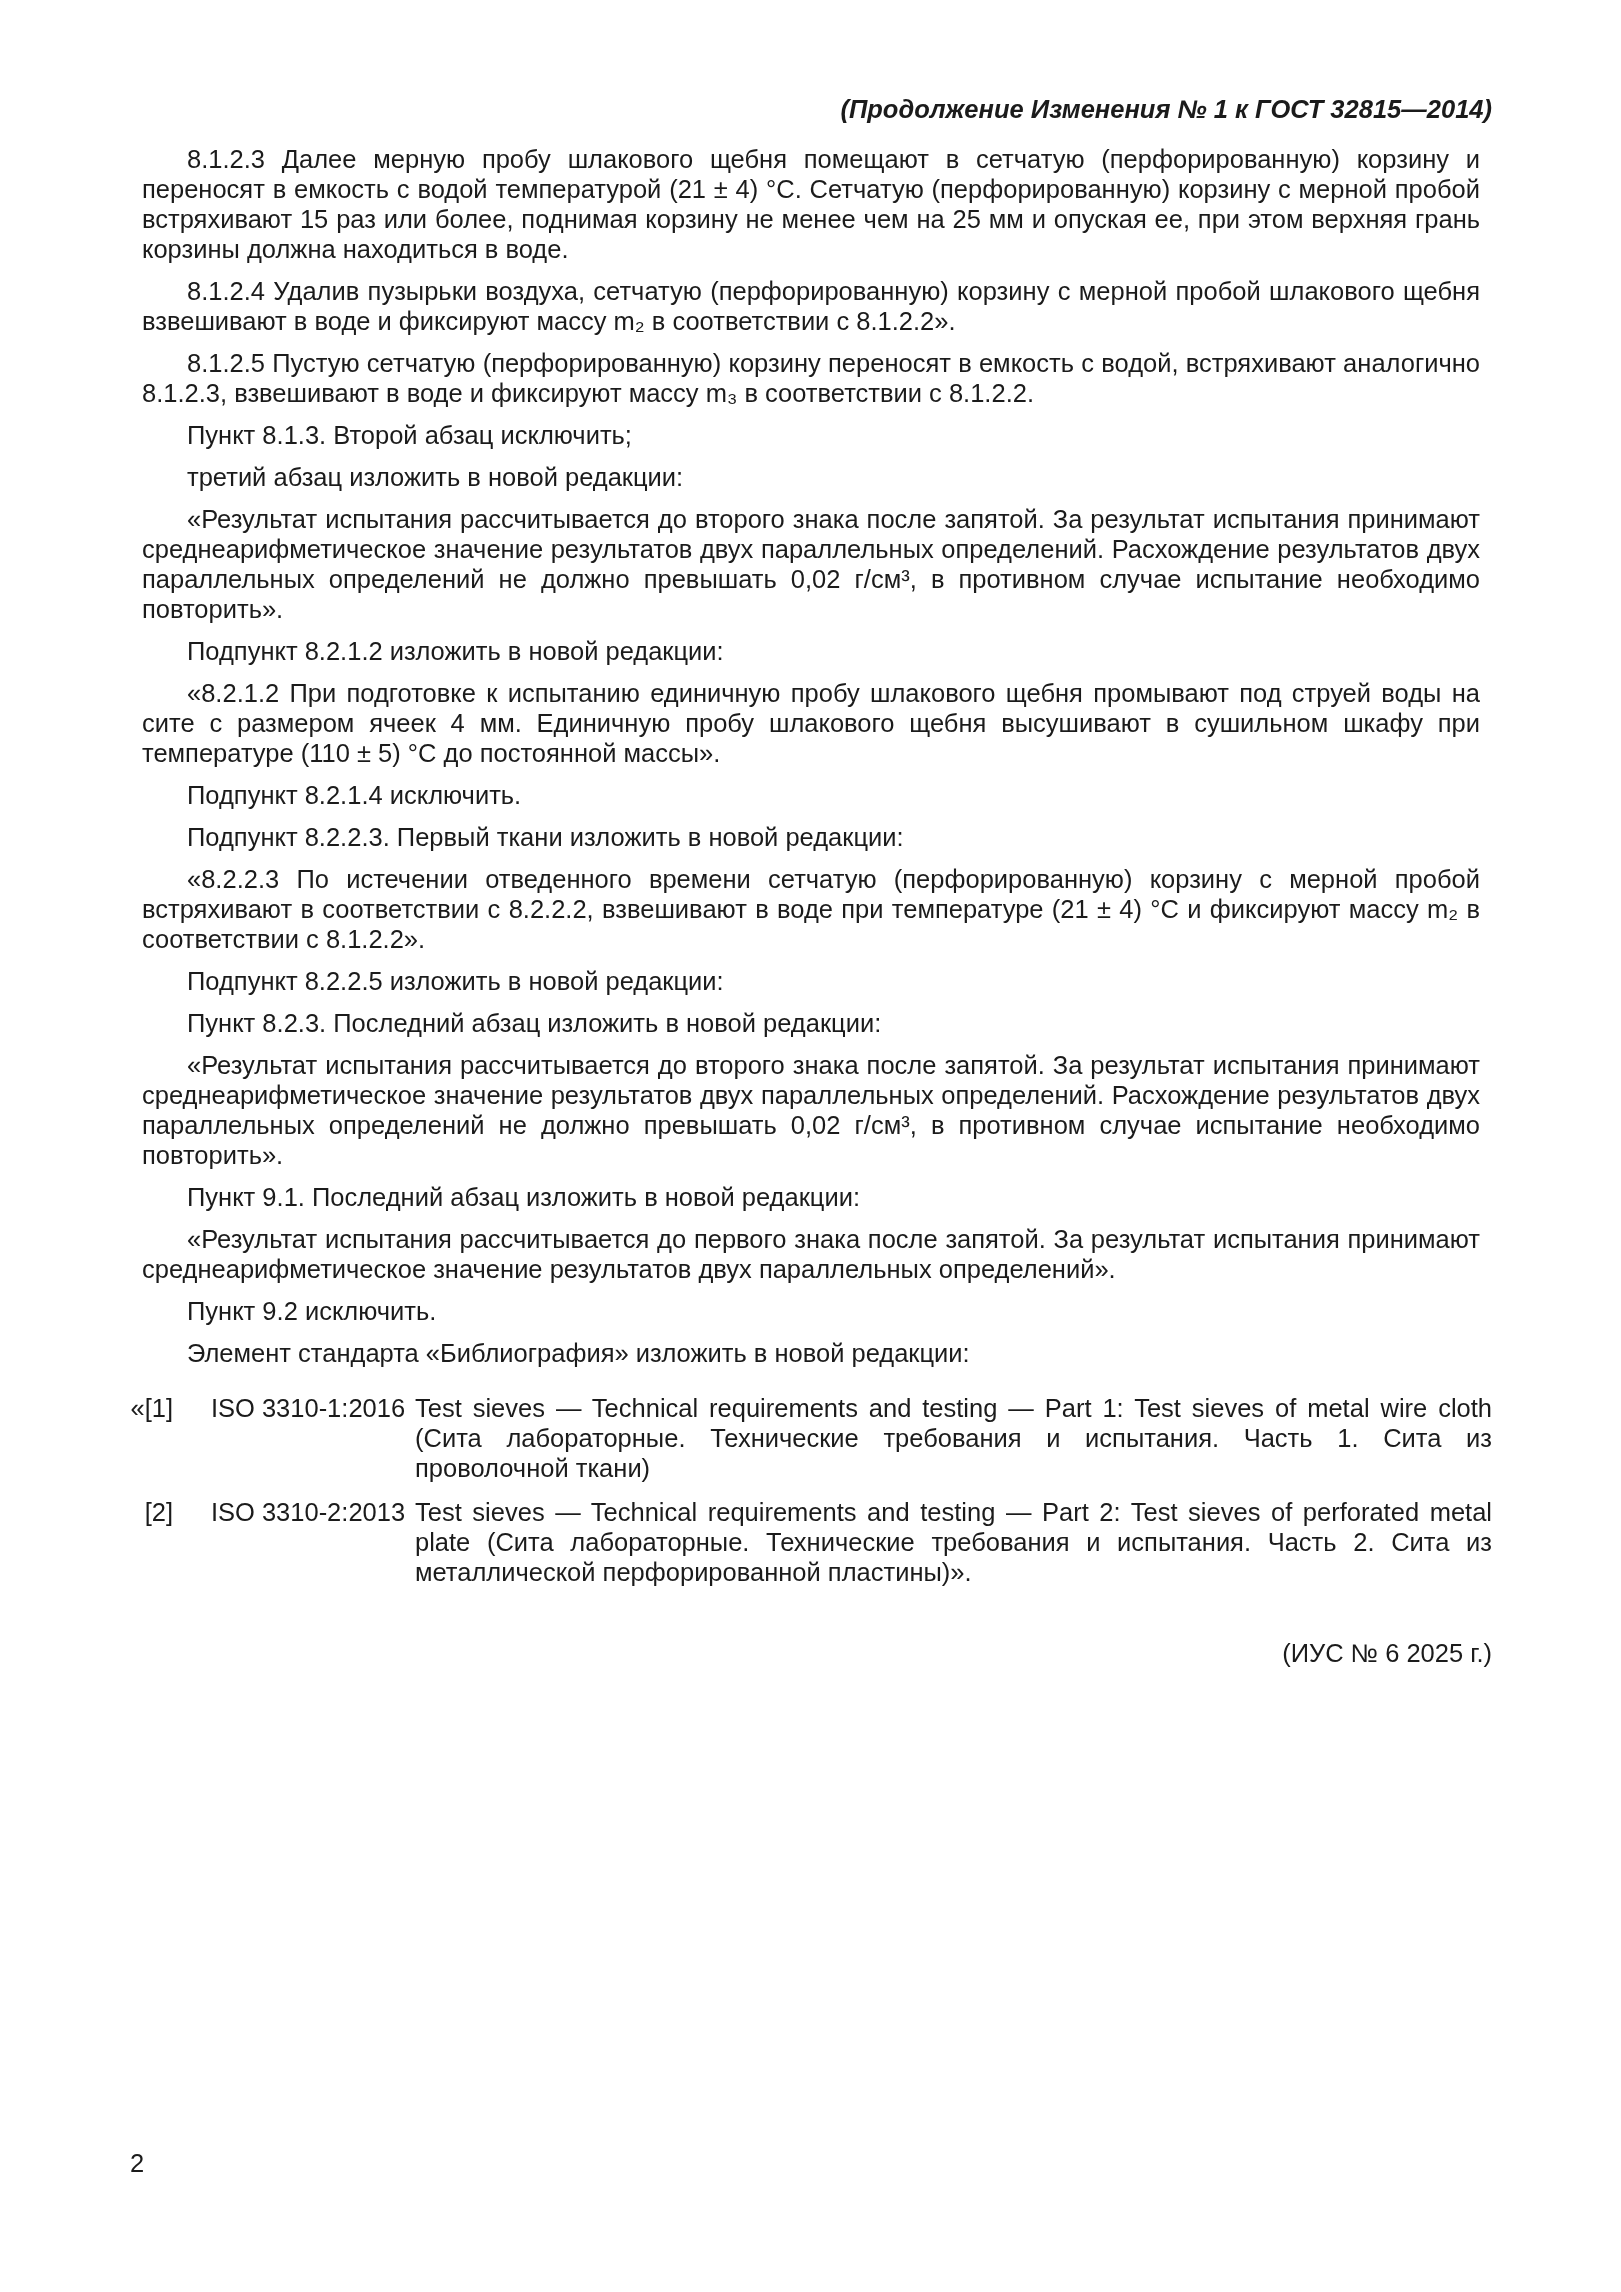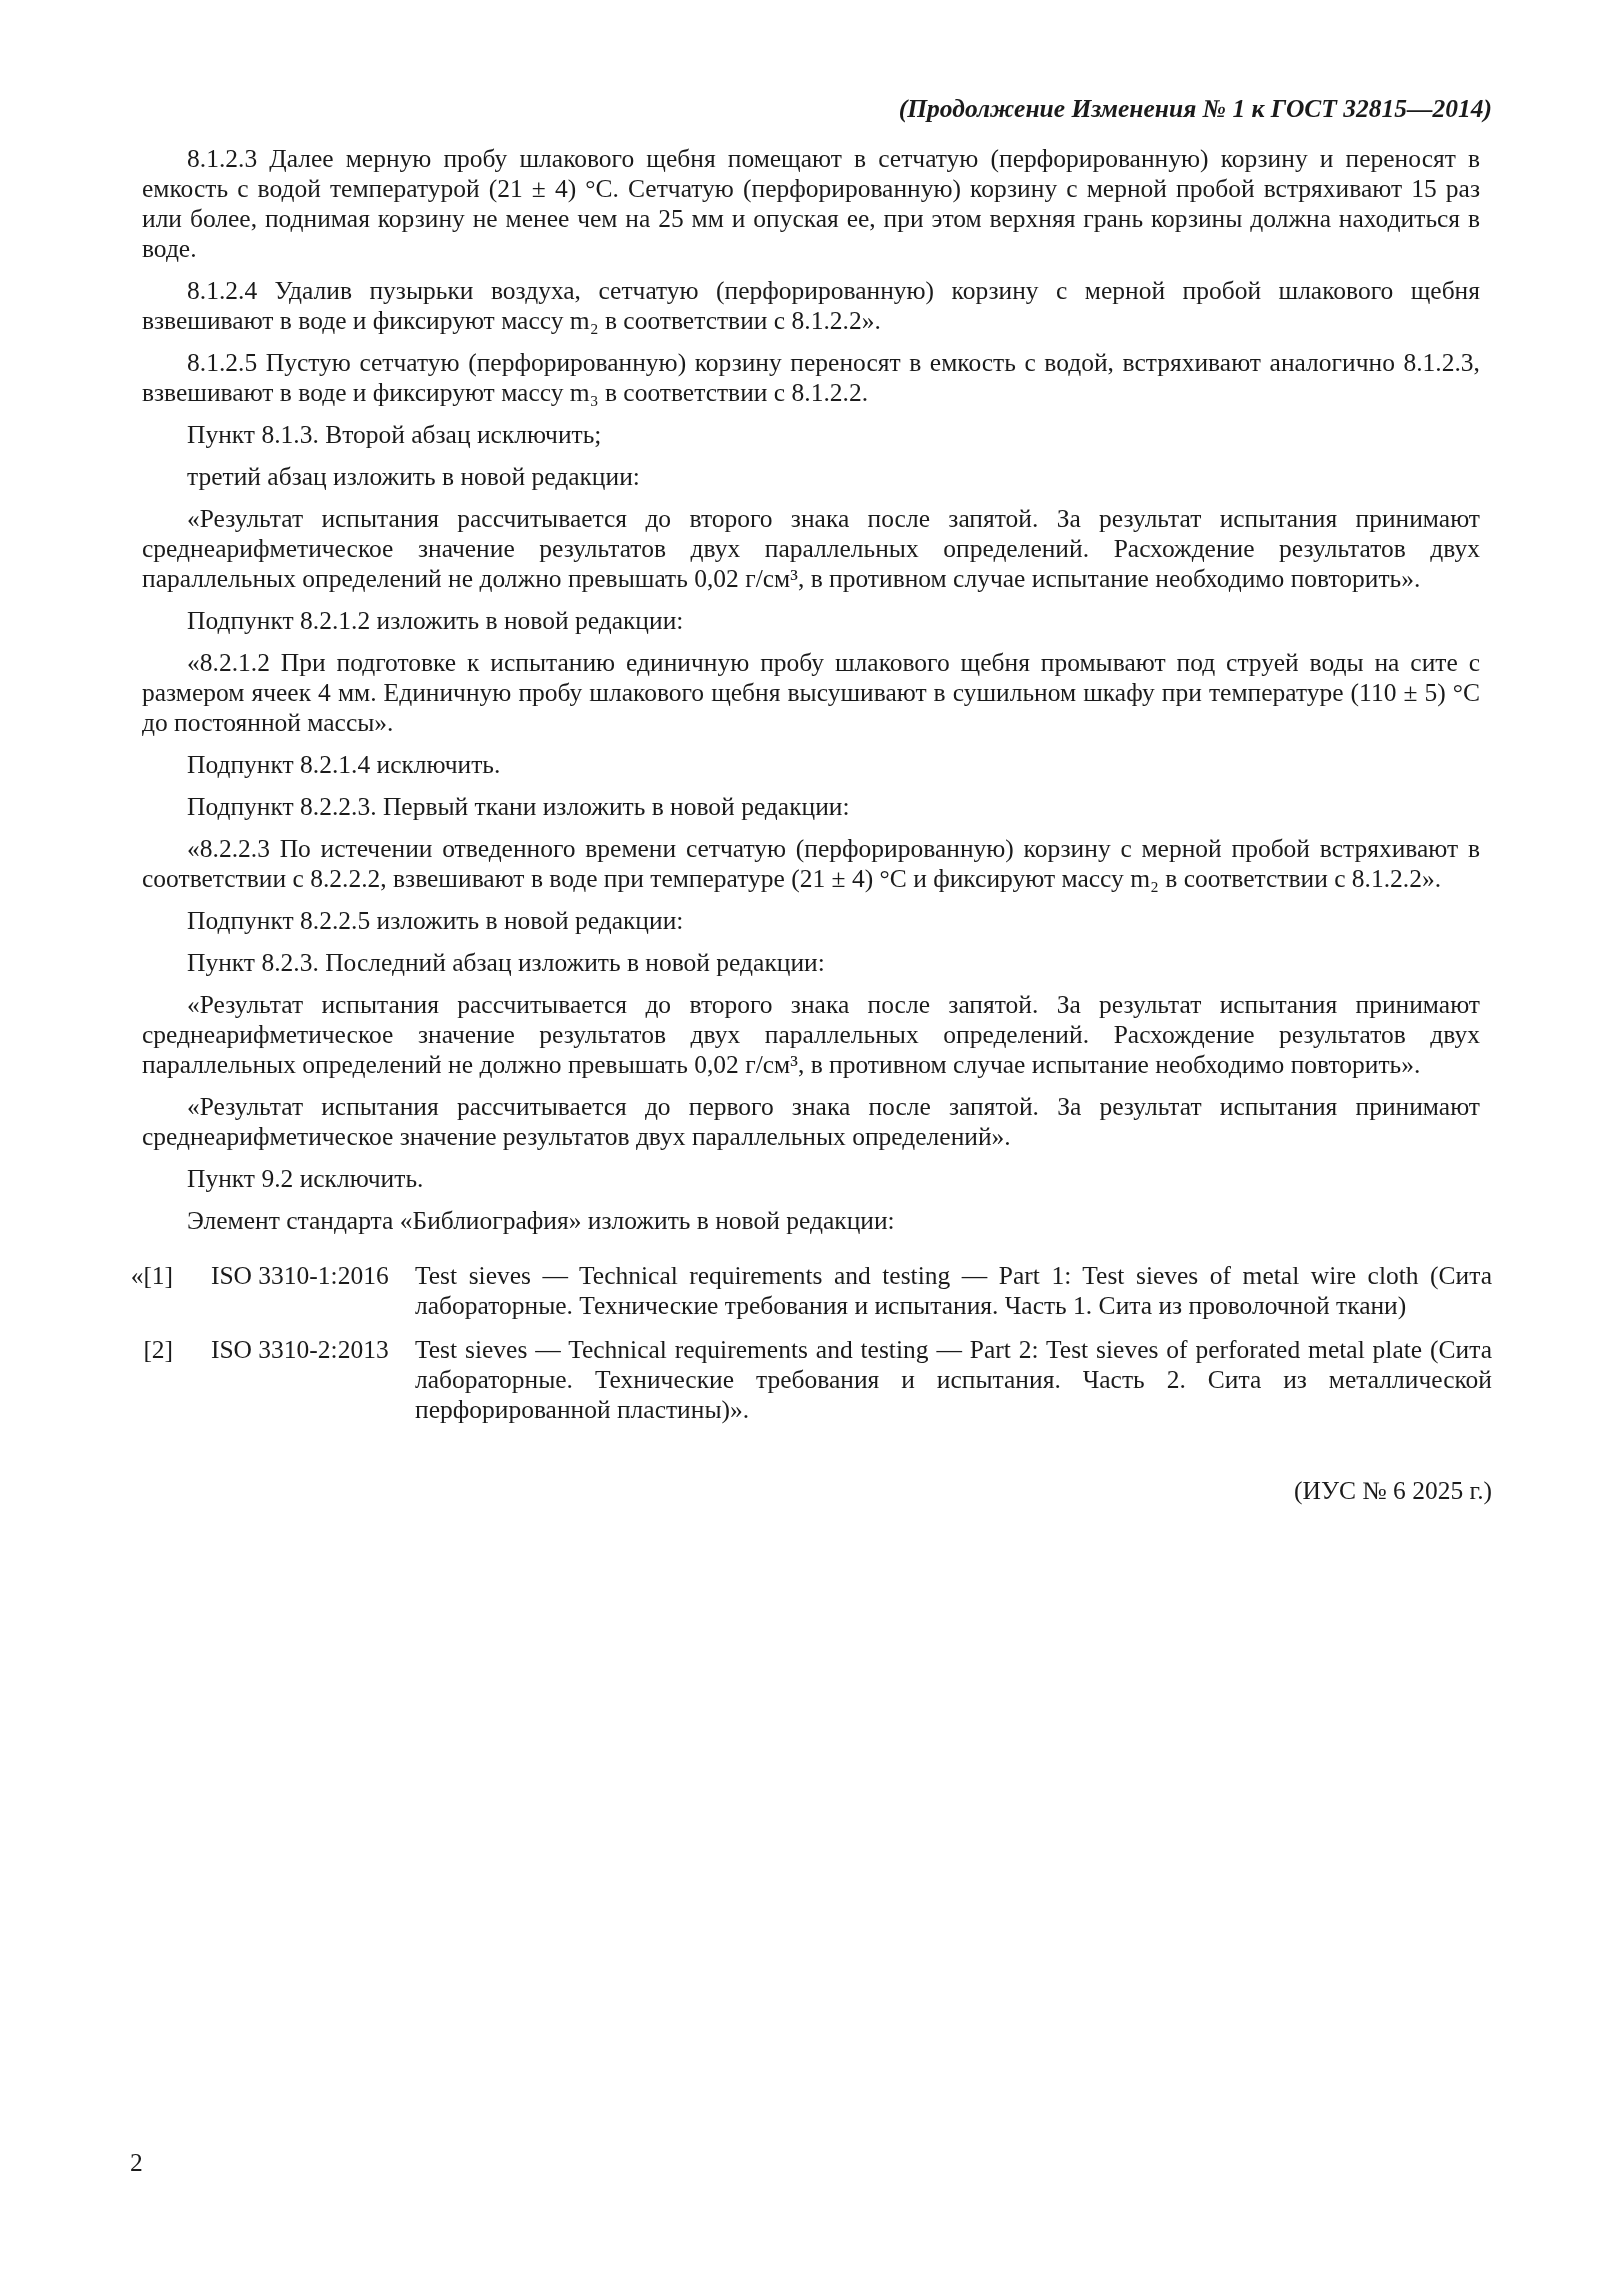--- a/index.html
+++ b/index.html
@@ -6,21 +6,21 @@
     margin: 0;
     padding: 0;
     background: #e8e8e8;
   }
   .page {
     position: relative;
     width: 1621px;
     height: 2293px;
     margin: 0 auto;
     background: #ffffff;
-    font-family: Liberation Serif, serif;
+    font-family: Liberation Sans, sans-serif;
     font-size: 25.5px;
     line-height: 30px;
     color: #1b1b1b;
     overflow: hidden;
   }
   .content {
     position: absolute;
     left: 130px;
     top: 94px;
     width: 1362px;
@@ -92,20 +92,21 @@
       <p>третий абзац изложить в новой редакции:</p>
       <p>«Результат испытания рассчитывается до второго знака после запятой. За результат испытания принимают среднеарифметическое значение результатов двух параллельных определений. Расхождение результатов двух параллельных определений не должно превышать 0,02 г/см³, в противном случае испытание необходимо повторить».</p>
       <p>Подпункт 8.2.1.2 изложить в новой редакции:</p>
       <p>«8.2.1.2  При подготовке к испытанию единичную пробу шлакового щебня промывают под струей воды на сите с размером ячеек 4 мм. Единичную пробу шлакового щебня высушивают в сушильном шкафу при температуре (110 ± 5) °С до постоянной массы».</p>
       <p>Подпункт 8.2.1.4 исключить.</p>
       <p>Подпункт 8.2.2.3. Первый ткани изложить в новой редакции:</p>
       <p>«8.2.2.3  По истечении отведенного времени сетчатую (перфорированную) корзину с мерной пробой встряхивают в соответствии с 8.2.2.2, взвешивают в воде при температуре (21 ± 4) °С и фиксируют массу m₂ в соответствии с 8.1.2.2».</p>
       <p>Подпункт 8.2.2.5 изложить в новой редакции:</p>
       <p>Пункт 8.2.3. Последний абзац изложить в новой редакции:</p>
       <p>«Результат испытания рассчитывается до второго знака после запятой. За результат испытания принимают среднеарифметическое значение результатов двух параллельных определений. Расхождение результатов двух параллельных определений не должно превышать 0,02 г/см³, в противном случае испытание необходимо повторить».</p>
+      <p>Пункт 9.1. Последний абзац изложить в новой редакции:</p>
       <p>«Результат испытания рассчитывается до первого знака после запятой. За результат испытания принимают среднеарифметическое значение результатов двух параллельных определений».</p>
       <p>Пункт 9.2 исключить.</p>
       <p>Элемент стандарта «Библиография» изложить в новой редакции:</p>
     </div>
 
     <div class="bibliography">
       <div class="bib-row">
         <span class="bib-ref">«[1]</span>
         <span class="bib-code">ISO 3310-1:2016</span>
         <span class="bib-text">Test sieves — Technical requirements and testing — Part 1: Test sieves of metal wire cloth (Сита лабораторные. Технические требования и испытания. Часть 1. Сита из проволочной ткани)</span>

